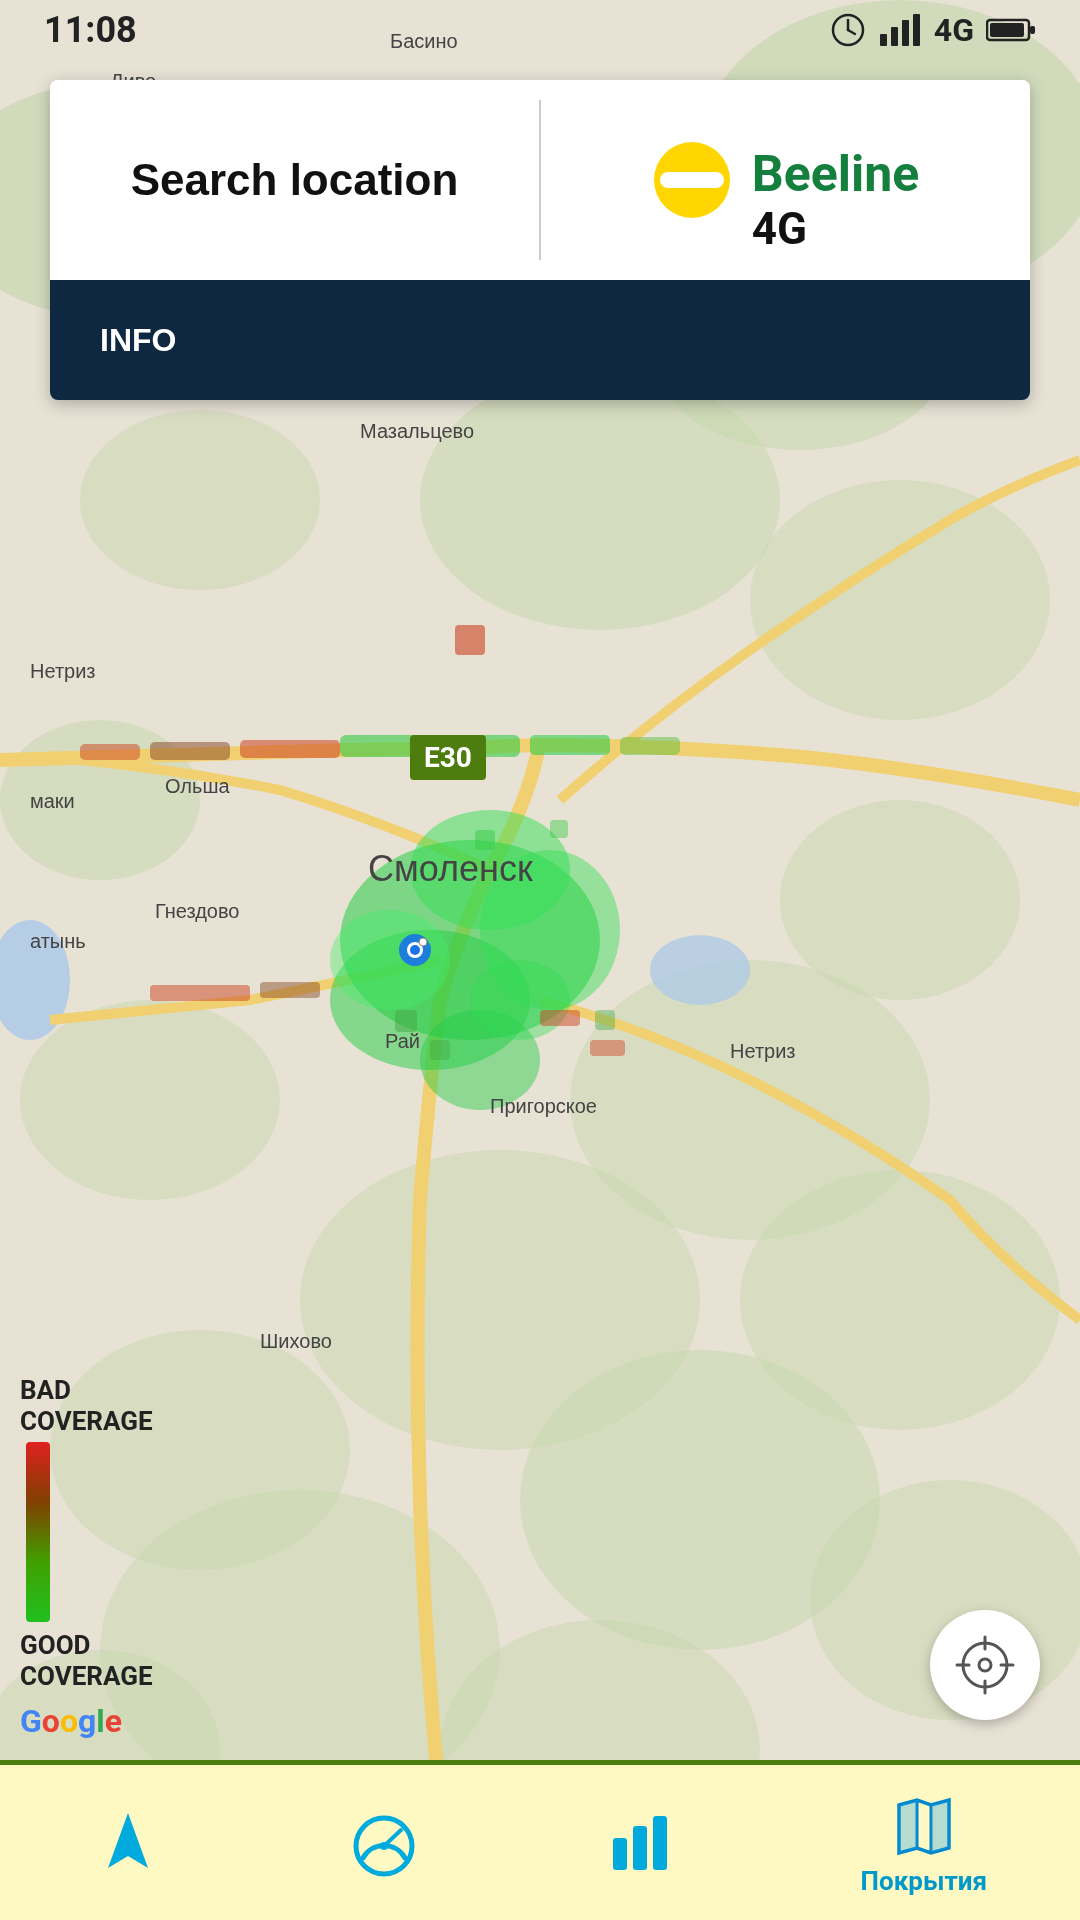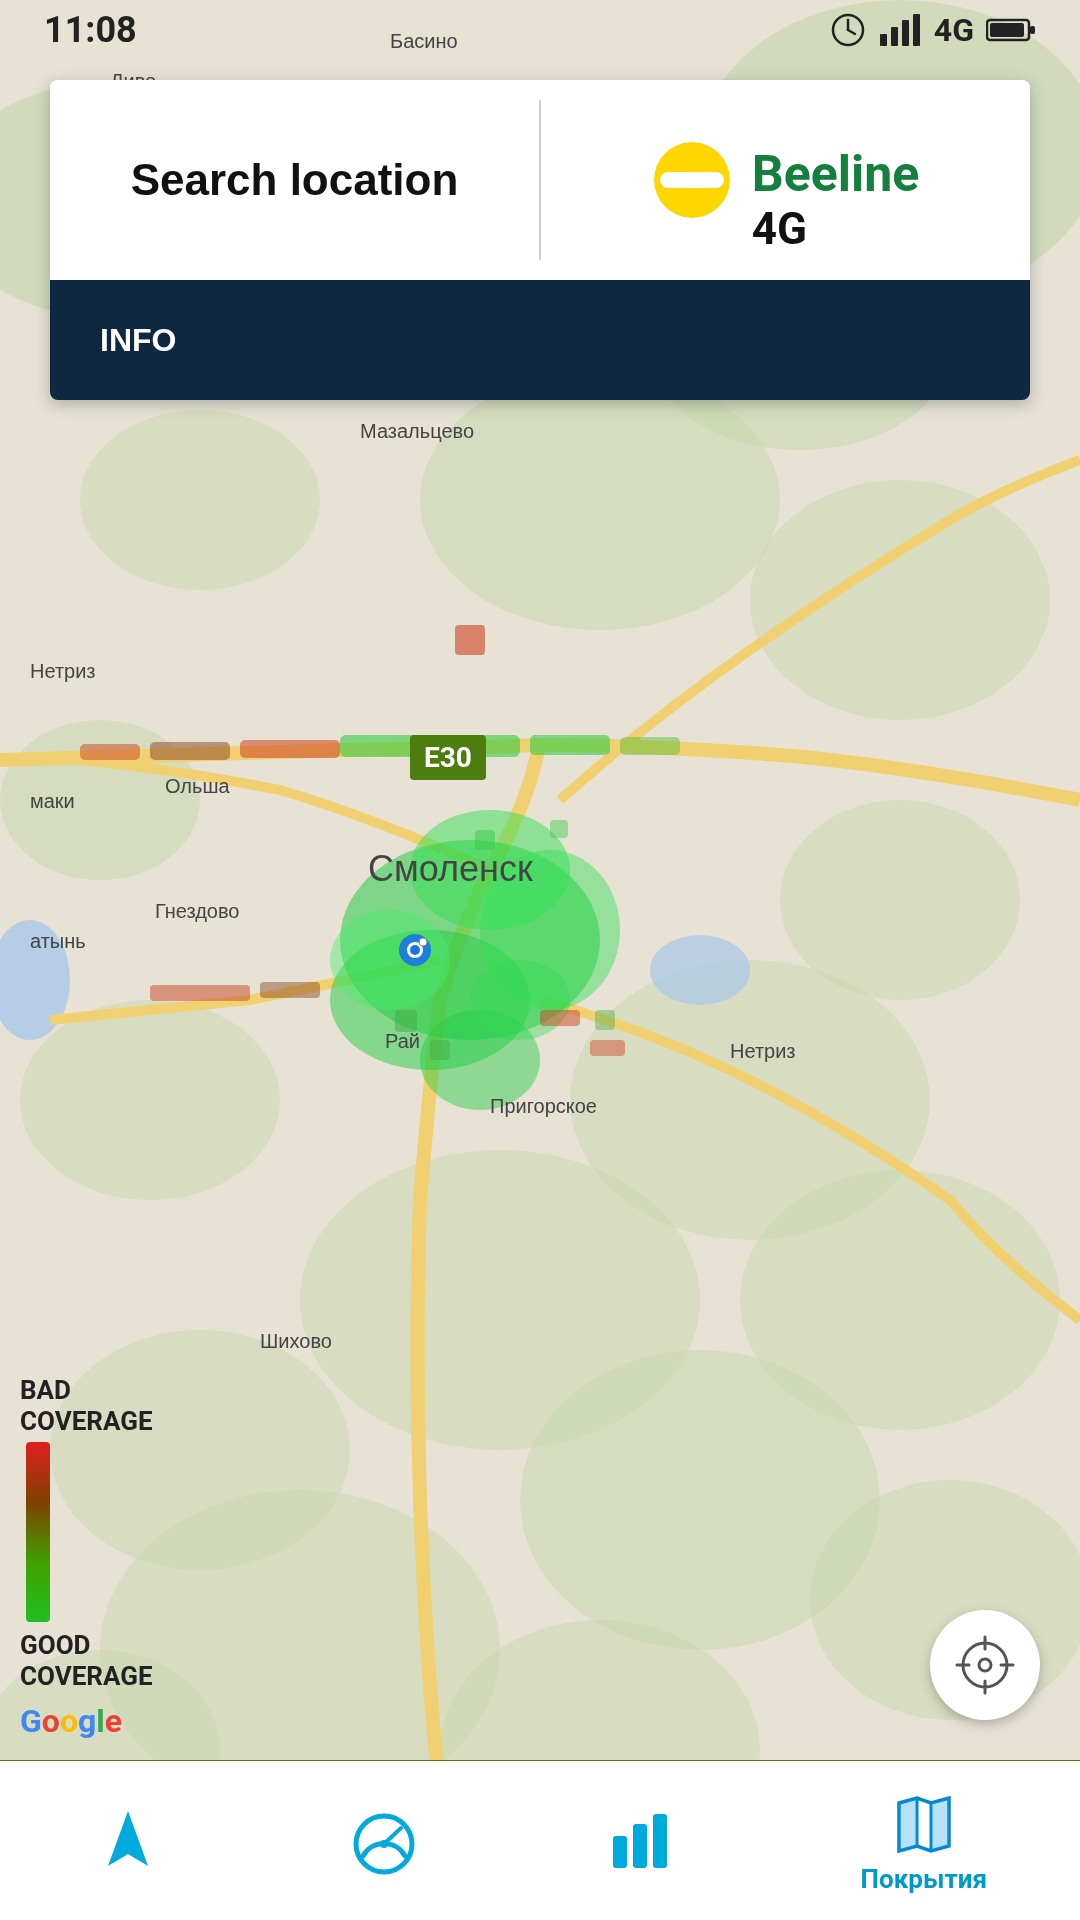--- a/index.html
+++ b/index.html
@@ -226,26 +226,26 @@
       z-index: 200;
     }
 
     
     #bottom-nav {
       position: absolute;
       bottom: 0;
       left: 0;
       width: 1080px;
       height: 160px;
-      background: #ffffff;
+      background: #fef9c3;
       z-index: 300;
       display: flex;
       align-items: center;
       justify-content: space-around;
-      border-top: 1px solid #4d7c0f;
+      border-top: 5px solid #4d7c0f;
     }
 
     .nav-item {
       display: flex;
       flex-direction: column;
       align-items: center;
       justify-content: center;
       cursor: pointer;
       gap: 6px;
     }

